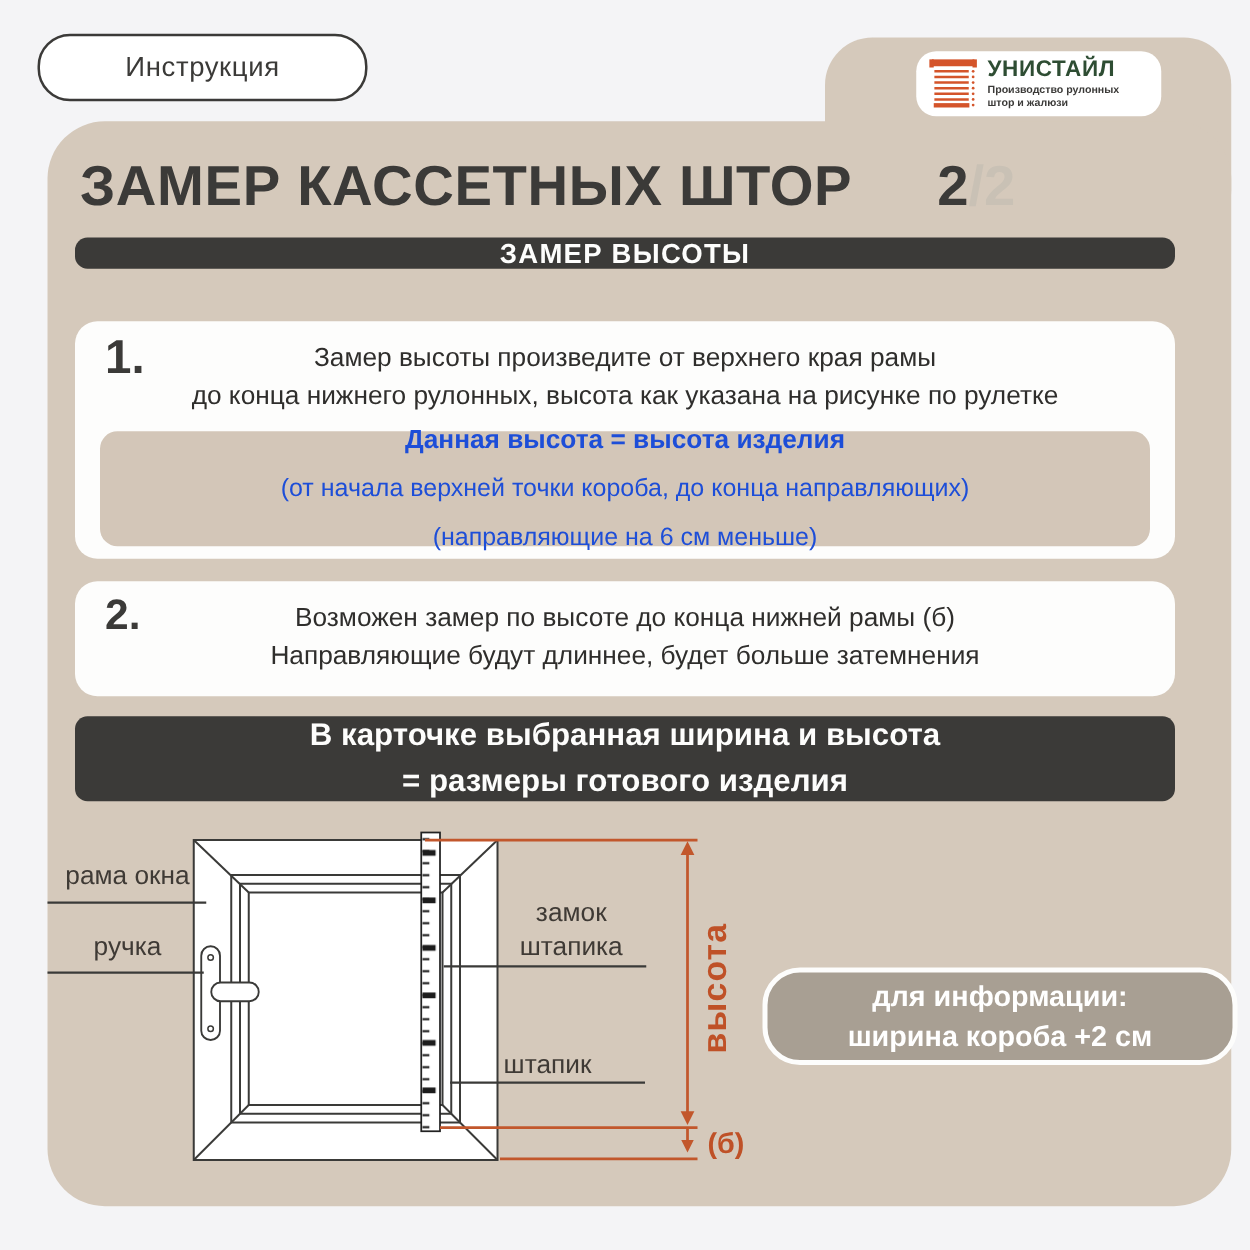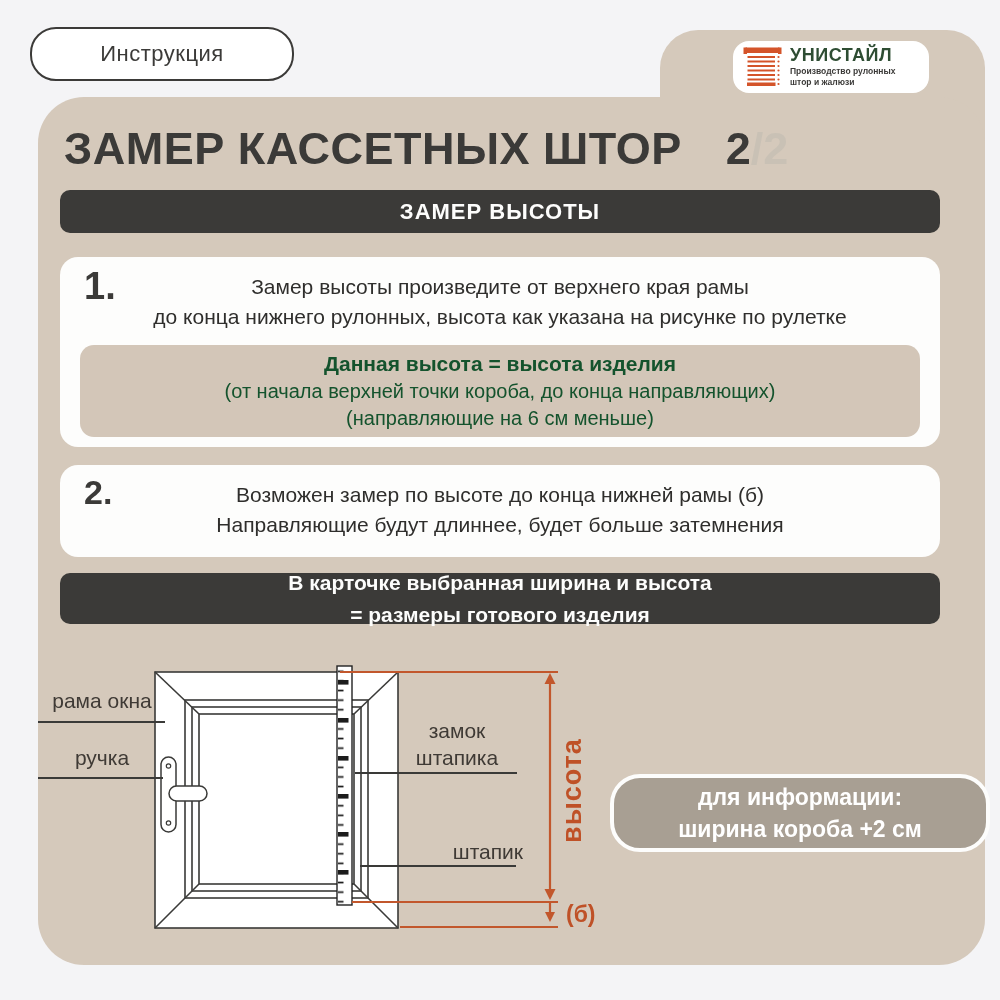--- a/index.html
+++ b/index.html
@@ -33,56 +33,56 @@
   .logo-box{
     left:733px;top:41px;width:196px;height:52px;
     background:#ffffff;border-radius:16px;
     display:flex;align-items:center;padding:0 0 0 10px;box-sizing:border-box;
   }
   .logo-text{margin-left:7px;line-height:1;}
   .logo-brand{font-size:18px;font-weight:700;color:#2e4d33;letter-spacing:.5px;}
   .logo-tag{font-size:8.5px;font-weight:700;color:#3b3a38;margin-top:2px;line-height:1.25;}
 
   
-  .title-row{left:64px;top:123px;display:flex;align-items:baseline;gap:44px;}
+  .title-row{left:64px;top:123px;display:flex;align-items:baseline;gap:68px;}
   .title-main{font-size:45px;font-weight:800;letter-spacing:.5px;color:#3b3a38;}
   .title-pages{font-size:45px;font-weight:800;}
   .title-pages .cur{color:#3b3a38;}
   .title-pages .rest{color:#c9c1b5;}
 
   
   .bar{
     left:60px;width:880px;background:#3b3a38;color:#fdfdfc;
     display:flex;flex-direction:column;align-items:center;justify-content:center;
   }
-  .bar1{top:190px;height:43px;border-radius:10px;font-size:22px;font-weight:700;letter-spacing:1px;}
-  .bar2{top:573px;height:51px;border-radius:10px;font-size:21px;font-weight:600;line-height:1.5;align-items:center;}
+  .bar1{top:190px;height:25px;border-radius:10px;font-size:22px;font-weight:700;letter-spacing:1px;}
+  .bar2{top:573px;height:68px;border-radius:10px;font-size:25px;font-weight:600;line-height:1.5;align-items:center;}
 
   
   .stepbox{
     left:60px;width:880px;background:#fdfdfc;border-radius:18px;
   }
   .box1{top:257px;height:190px;}
   .box2{top:465px;height:92px;}
   .step-num{position:absolute;left:24px;top:8px;font-size:38px;font-weight:700;color:#3b3a38;}
   .step-lines{position:absolute;left:0;right:0;top:15px;text-align:center;font-size:21px;font-weight:500;color:#2f2e2c;line-height:1.45;}
   .notebox{
     position:absolute;left:20px;top:88px;width:840px;height:92px;
     background:#d3c6b8;border-radius:14px;
     display:flex;flex-direction:column;align-items:center;justify-content:center;
-    font-size:20px;color:#14532d;line-height:1.35;
+    font-size:20px;color:#1d4ed8;line-height:1.35;gap:12px;
   }
   .notebox .nb1{font-weight:700;font-size:21px;}
 
   
   .dlabel{font-size:21px;font-weight:400;color:#3f3a35;text-align:center;line-height:1.3;}
   .lbl-frame{left:36px;top:687px;width:132px;}
   .lbl-handle{left:36px;top:744px;width:132px;}
   .lbl-lock{left:393px;top:717px;width:128px;}
-  .lbl-bead{left:395px;top:838px;width:128px;text-align:right;}
+  .lbl-bead{left:374px;top:838px;width:128px;}
   .lbl-height{
     left:512px;top:775px;width:120px;text-align:center;
     transform:rotate(-90deg);
     color:#bf5127;font-size:27px;font-weight:700;letter-spacing:1px;
   }
   .lbl-b{left:566px;top:901px;color:#bf5127;font-size:23px;font-weight:700;}
 
   
   .info-box{
     left:610px;top:774px;width:380px;height:78px;box-sizing:border-box;

